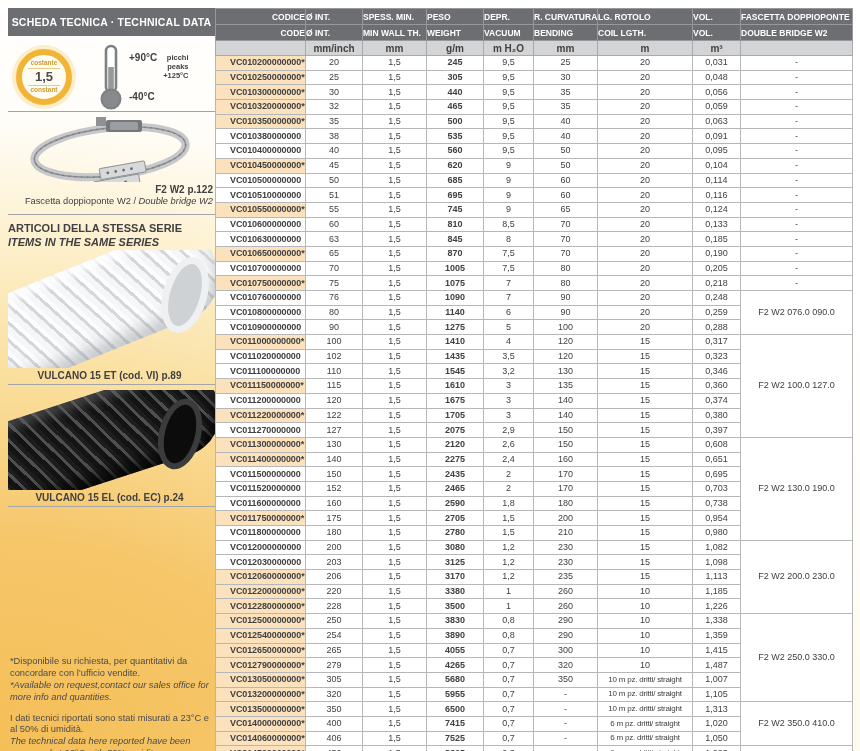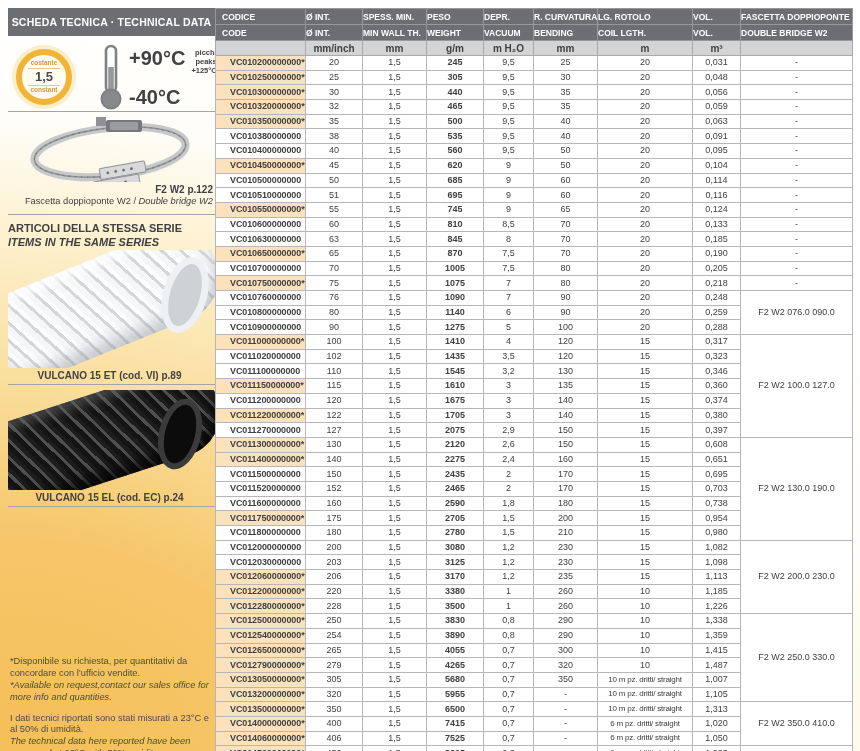--- a/index.html
+++ b/index.html
@@ -23,21 +23,21 @@
   .badge{width:64px;height:64px;border-radius:50%;background:#fceec9;
     display:flex;align-items:center;justify-content:center;margin-left:4px;flex:none;}
   .badge-ring{width:56px;height:56px;border-radius:50%;border:6px solid #f2b437;background:#fffcf2;
     box-sizing:border-box;display:flex;flex-direction:column;align-items:center;justify-content:center;}
   .badge-small{font-size:6.5px;font-weight:bold;color:#cf9b32;line-height:1.05;}
   .badge-value{font-size:13px;font-weight:bold;color:#4a4b4d;line-height:1.1;
     border-top:1px solid #e6c887;border-bottom:1px solid #e6c887;padding:1px 7px;margin:1px 0;}
   .thermo-group{display:flex;align-items:center;margin-left:22px;}
   .thermo-text{margin-left:5px;}
   .temp-line1{display:flex;align-items:flex-start;}
-  .temp-max,.temp-min{font-size:20px;font-weight:bold;color:#414042;line-height:1;}
+  .temp-max,.temp-min{font-size:10px;font-weight:bold;color:#414042;line-height:1;}
   .peaks{font-size:7.5px;font-weight:bold;color:#414042;line-height:1.2;margin-left:6px;display:flex;flex-direction:column;align-items:flex-end;}
   .temp-min{display:block;margin-top:12px;}
   .divider{position:absolute;left:0;width:100%;border:none;border-top:1px solid #a2a4a7;margin:0;}
   .clamp-fig{position:absolute;left:4px;top:108px;width:196px;height:66px;}
   .clamp-ref{position:absolute;right:2px;top:176px;font-size:10px;font-weight:bold;color:#414042;text-align:right;width:100%;}
   .clamp-caption{position:absolute;right:2px;top:188px;font-size:9.3px;color:#414042;text-align:right;width:100%;}
   .clamp-caption em{font-style:italic;}
   .series-title{position:absolute;left:0;top:214px;font-size:11px;font-weight:bold;color:#414042;line-height:1.25;}
   .series-title .en{font-style:italic;}
   .hose{position:absolute;left:0;width:100%;overflow:hidden;}
@@ -64,21 +64,21 @@
   .note-en{font-style:italic;}
   .note-block{margin-bottom:9px;}
   
   .table-wrap{position:absolute;left:215px;top:8px;}
   table{border-collapse:collapse;table-layout:fixed;width:637px;background:#fff;border:1px solid #77787b;}
   th,td{padding:0;overflow:hidden;white-space:nowrap;}
   thead th{
     background:#6d6e71;color:#fff;font-size:8.5px;font-weight:bold;height:15px;
     border:1px solid #97989b;text-align:left;
   }
-  thead th.th-left{text-align:left;padding-left:6px;}
+  thead th.th-left{text-align:right;padding-left:6px;}
   tr.units td{
     background:#d2d4d5;color:#414042;font-size:10px;font-weight:bold;height:14px;
     text-align:center;border:1px solid #a7a9ac;
   }
   tbody td{
     height:13.7px;font-size:9px;color:#414042;text-align:center;
     border:1px solid #b5b7b9;line-height:1;background:#fff;
   }
   tbody td.code{text-align:left;padding-left:14px;font-weight:bold;letter-spacing:-.1px;}
   tbody td.code.star{background:#fbe2bd;}

